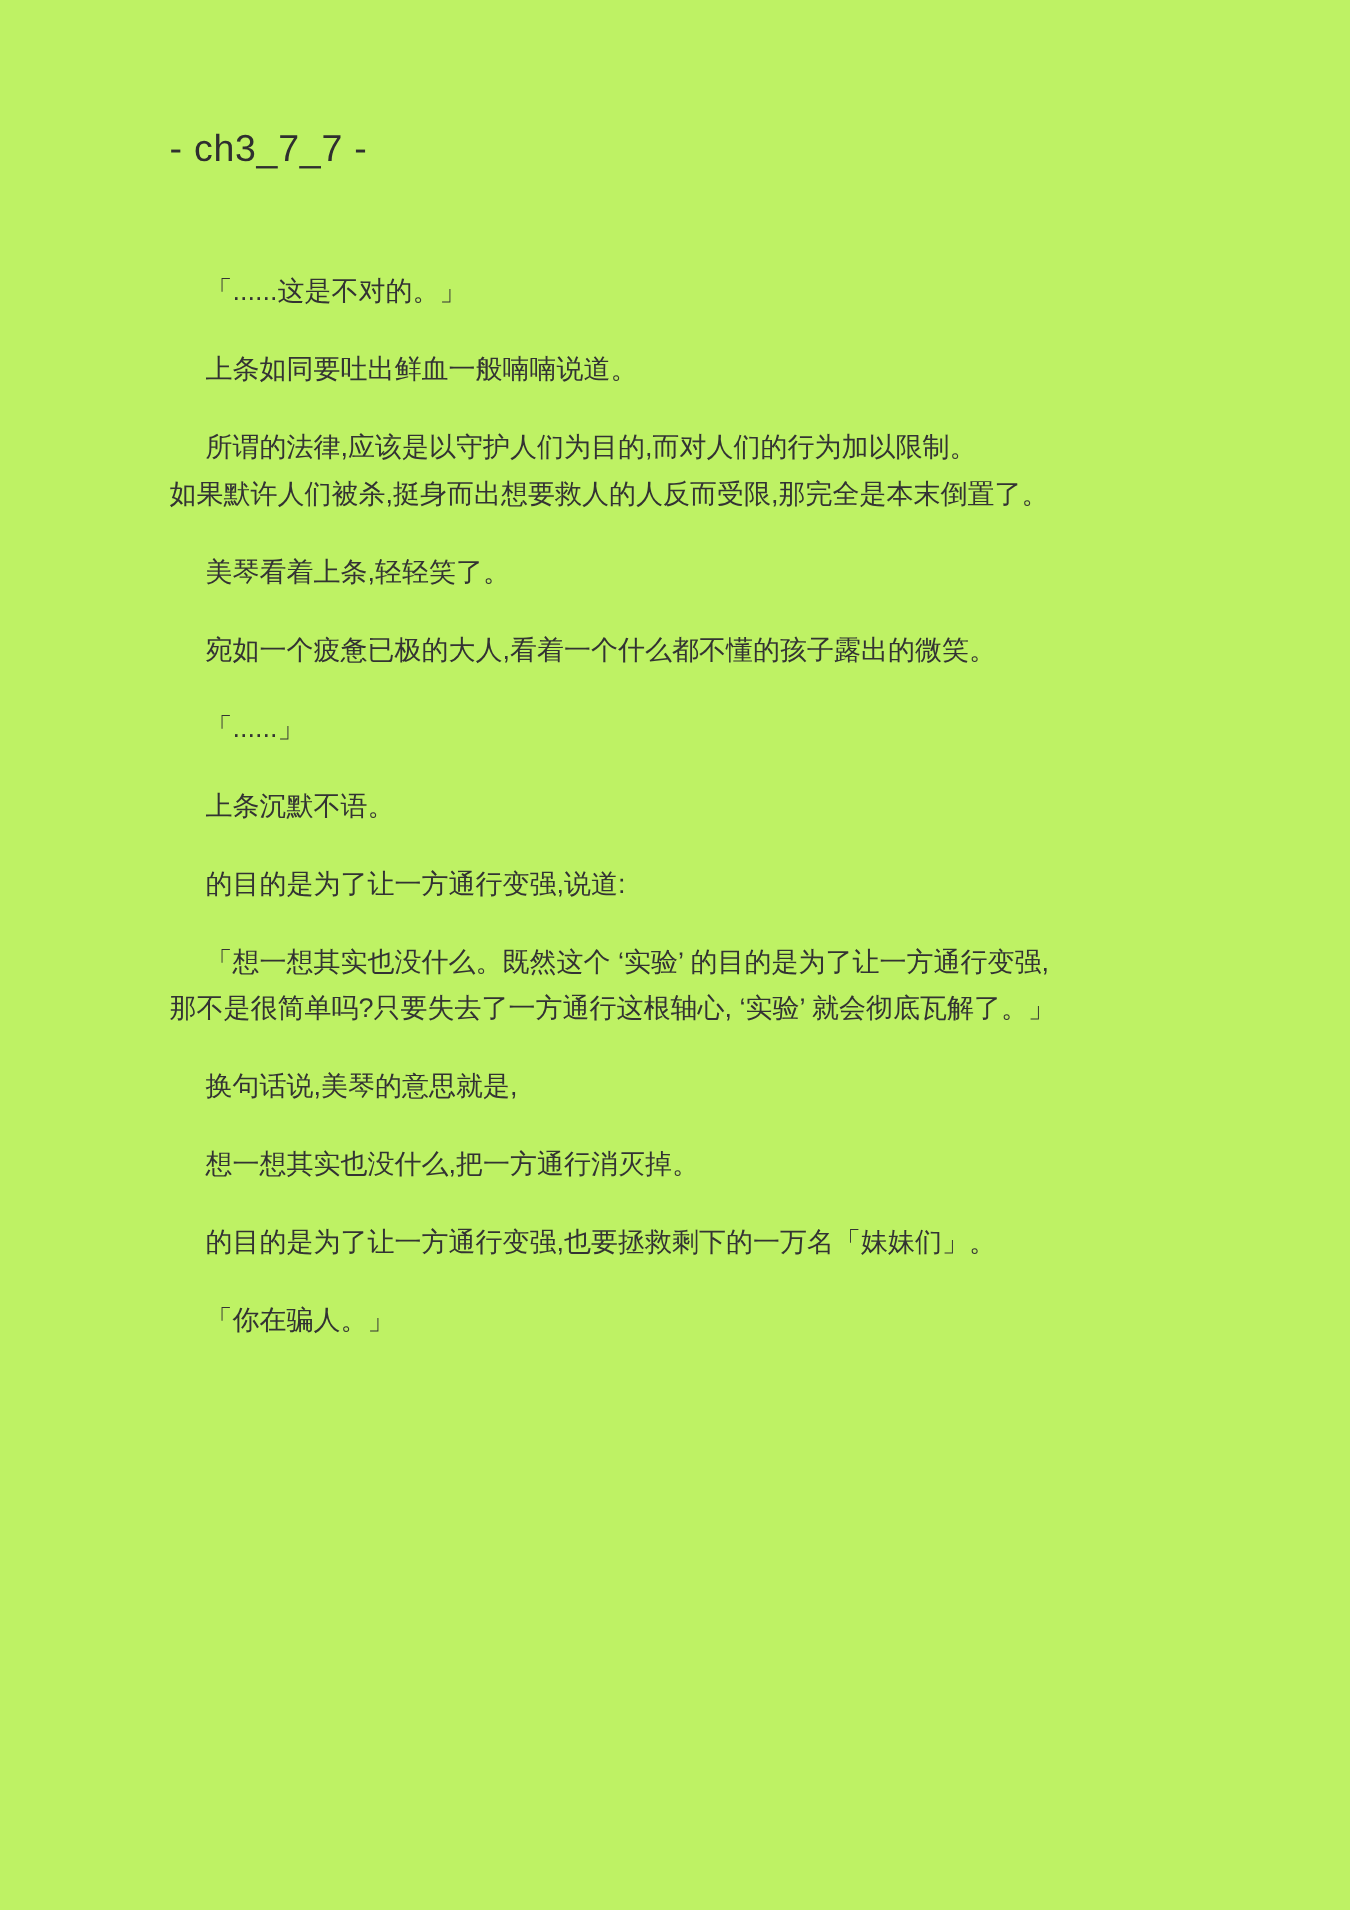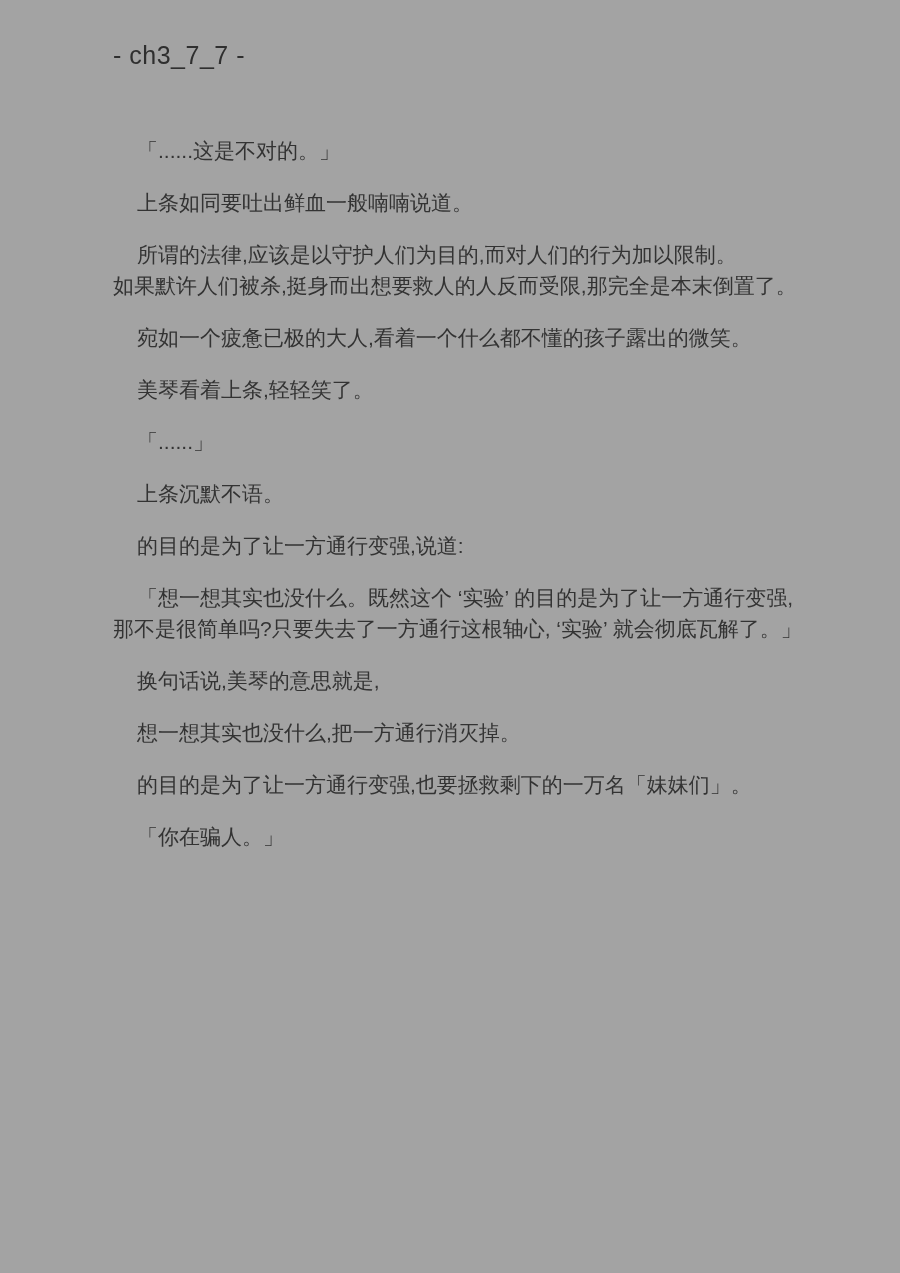--- a/index.html
+++ b/index.html
@@ -10,54 +10,54 @@
   body {
     width: 900px;
     height: 1273px;
     overflow: hidden;
     font-family: "Liberation Sans", "DejaVu Sans", sans-serif;
   }
   .page {
     box-sizing: border-box;
     width: 900px;
     height: 1273px;
-    padding: 40px 25px 0 113px;
-    background: #a3a3a3;
+    padding: 84px 25px 0 113px;
+    background: #bef264;
   }
   .chapter-title {
     font-size: 25px;
     font-weight: 400;
     color: #2f2f2f;
     letter-spacing: 0.5px;
     margin: 0 0 65px 0;
     line-height: 30px;
   }
   .para {
     max-width: 762px;
-    font-size: 21px;
+    font-size: 18px;
     line-height: 31px;
     color: #333333;
     margin: 0 0 21px 0;
     text-indent: 24px;
     white-space: pre-line;
     word-break: break-all;
   }
 </style>
 </head>
 <body>
 
 <div class="page">
   <h1 class="chapter-title">- ch3_7_7 -</h1>
 
   <p class="para">「......这是不对的。」</p>
   <p class="para">上条如同要吐出鲜血一般喃喃说道。</p>
   <p class="para">所谓的法律,应该是以守护人们为目的,而对人们的行为加以限制。
 如果默许人们被杀,挺身而出想要救人的人反而受限,那完全是本末倒置了。</p>
+  <p class="para">美琴看着上条,轻轻笑了。</p>
   <p class="para">宛如一个疲惫已极的大人,看着一个什么都不懂的孩子露出的微笑。</p>
-  <p class="para">美琴看着上条,轻轻笑了。</p>
   <p class="para">「......」</p>
   <p class="para">上条沉默不语。</p>
   <p class="para">的目的是为了让一方通行变强,说道:</p>
   <p class="para">「想一想其实也没什么。既然这个 ‘实验’ 的目的是为了让一方通行变强,
 那不是很简单吗?只要失去了一方通行这根轴心, ‘实验’ 就会彻底瓦解了。」</p>
   <p class="para">换句话说,美琴的意思就是,</p>
   <p class="para">想一想其实也没什么,把一方通行消灭掉。</p>
   <p class="para">的目的是为了让一方通行变强,也要拯救剩下的一万名「妹妹们」。</p>
   <p class="para">「你在骗人。」</p>
 </div>

